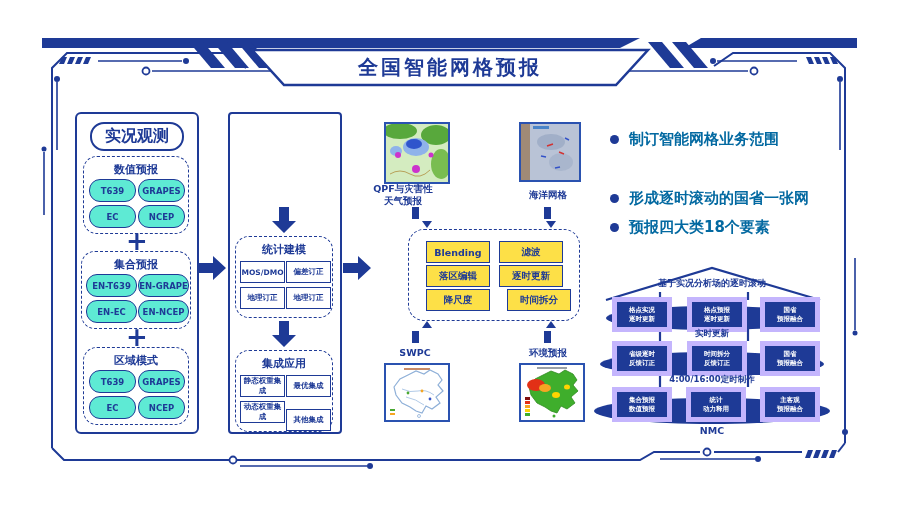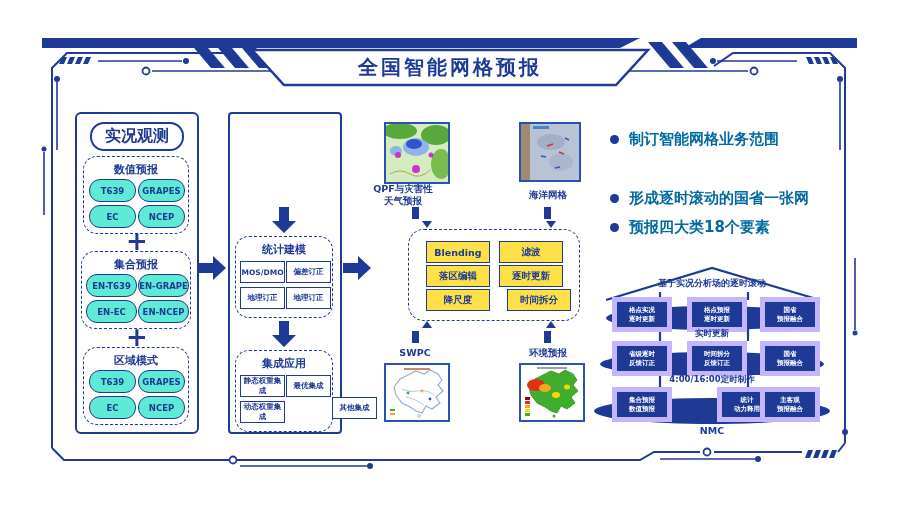--- a/index.html
+++ b/index.html
@@ -154,21 +154,21 @@
       <div class="ritem" style="left:50px;top:50px;width:43px;height:20px;">地理订正</div>
     </div>
     <svg class="abs" width="24" height="26" viewBox="0 0 24 26" style="left:42px;top:207px;">
       <polygon points="7,0 17,0 17,14 24,14 12,26 0,14 7,14" fill="#1e3a96"></polygon>
     </svg>
     <div class="dgroup" style="left:5px;top:236px;width:96px;height:80px;">
       <div class="glabel">集成应用</div>
       <div class="ritem" style="left:4px;top:24px;width:43px;height:20px;">静态权重集成</div>
       <div class="ritem" style="left:50px;top:24px;width:43px;height:20px;">最优集成</div>
       <div class="ritem" style="left:4px;top:50px;width:43px;height:20px;">动态权重集成</div>
-      <div class="ritem" style="left:50px;top:46px;width:43px;height:20px;margin-left:46px;">其他集成</div>
+      <div class="ritem" style="left:50px;top:58px;width:43px;height:20px;">其他集成</div>
     </div>
   </div>
 
   <svg class="abs" width="28" height="24" viewBox="0 0 28 24" style="left:343px;top:256px;">
     <polygon points="0,7 15,7 15,0 28,12 15,24 15,17 0,17" fill="#1e3a96"></polygon>
   </svg>
 
   <div class="mapbox" style="left:384px;top:122px;width:62px;height:58px;">
     <svg width="62" height="58" viewBox="0 0 62 58">
       <rect width="62" height="58" fill="#d4ecc0"></rect>
@@ -297,19 +297,19 @@
   <div class="tierbox" style="left:612px;top:341px;">省级逐时
 反馈订正</div>
   <div class="tierbox" style="left:687px;top:341px;">时间拆分
 反馈订正</div>
   <div class="tierbox" style="left:760px;top:341px;">国省
 预报融合</div>
   <div class="tierlabel" style="left:657px;top:374px;width:110px;">4:00/16:00定时制作</div>
 
   <div class="tierbox" style="left:612px;top:387px;">集合预报
 数值预报</div>
-  <div class="tierbox" style="left:717px;top:387px;">统计
+  <div class="tierbox" style="left:686px;top:387px;">统计
 动力释用</div>
   <div class="tierbox" style="left:760px;top:387px;">主客观
 预报融合</div>
   <div class="tierlabel" style="left:690px;top:425px;width:44px;font-size:9.5px;">NMC</div>
 
 </div>
 
 </body></html>

